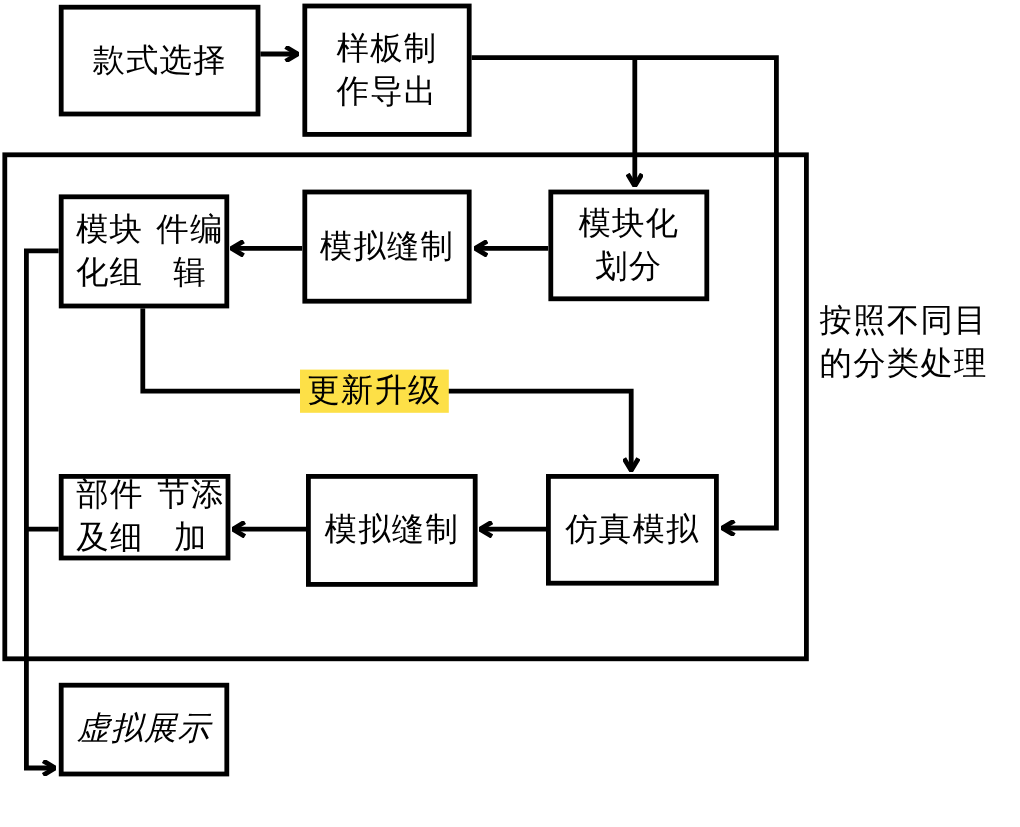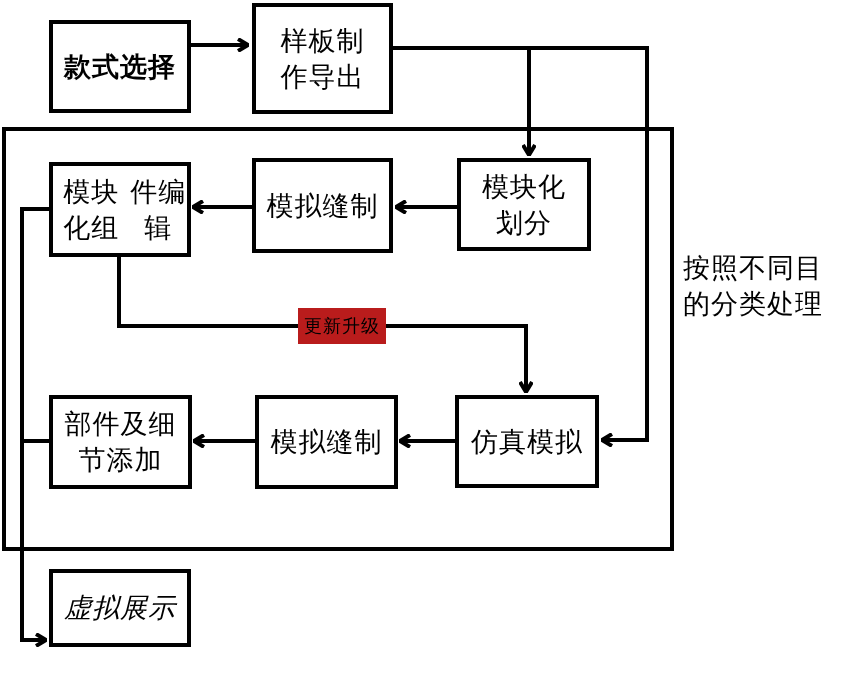--- a/index.html
+++ b/index.html
@@ -3,22 +3,22 @@
 <meta charset="utf-8">
 <style>
   html, body { margin: 0; padding: 0; background: #ffffff; }
   body { width: 850px; height: 689px; position: relative; overflow: hidden;
          font-family: "DejaVu Sans", sans-serif; color: #000; }
   svg.lines { position: absolute; left: 0; top: 0; }
   .box { position: absolute; box-sizing: border-box; border: 4px solid #000;
          background: #fff; display: flex; align-items: center; justify-content: center;
          text-align: center; font-size: 27px; line-height: 36px; letter-spacing: 1px; }
   .box span { display: block; }
-  .label { position: absolute; font-size: 18px; line-height: 36px; background: #b91c1c;
-           letter-spacing: 1px; white-space: nowrap; margin-left: 48px; }
+  .label { position: absolute; font-size: 27px; line-height: 36px; background: #fde047;
+           letter-spacing: 1px; white-space: nowrap; }
   .side { position: absolute; font-size: 27px; line-height: 36px; letter-spacing: 1px; text-align: center; }
 </style>
 </head>
 <body>
 
 <svg class="lines" width="850" height="689" viewBox="0 0 850 689">
   <defs>
     <marker id="arr" markerWidth="12" markerHeight="14" refX="11" refY="7" orient="auto" markerUnits="userSpaceOnUse">
       <path d="M1,1 L11,7 L1,13" fill="none" stroke="#000" stroke-width="4"></path>
     </marker>
@@ -39,21 +39,21 @@
   <polyline points="119,256 119,326 526,326 526,392" fill="none" stroke="#000" stroke-width="4" marker-end="url(#arr)"></polyline>
 
   <line x1="455" y1="441" x2="400" y2="441" stroke="#000" stroke-width="4" marker-end="url(#arr)"></line>
 
   <line x1="255" y1="441" x2="194" y2="441" stroke="#000" stroke-width="4" marker-end="url(#arr)"></line>
 
   <polyline points="49,209 22,209 22,640 46,640" fill="none" stroke="#000" stroke-width="4" marker-end="url(#arr)"></polyline>
   <line x1="49" y1="441" x2="22" y2="441" stroke="#000" stroke-width="4"></line>
 </svg>
 
-<div class="box" style="left:49px;top:20px;width:142px;height:93px;font-weight:bold;">
+<div class="box" style="left:49px;top:4px;width:168px;height:93px;">
   <span>款式选择</span>
 </div>
 
 <div class="box" style="left:252px;top:3px;width:141px;height:111px;flex-direction:column;">
   <span>样板制</span>
   <span>作导出</span>
 </div>
 
 <div class="box" style="left:457px;top:158px;width:134px;height:93px;flex-direction:column;">
   <span>模块化</span>
@@ -72,21 +72,21 @@
 <div class="label" style="left:250px;top:308px;padding:0 6px;">更新升级</div>
 
 <div class="box" style="left:455px;top:395px;width:144px;height:93px;">
   <span>仿真模拟</span>
 </div>
 
 <div class="box" style="left:255px;top:395px;width:143px;height:94px;">
   <span>模拟缝制</span>
 </div>
 
-<div class="box" style="left:49px;top:395px;width:143px;height:94px;flex-direction:column;">
+<div class="box" style="left:49px;top:395px;width:143px;height:72px;">
   <span>部件及细</span>
   <span>节添加</span>
 </div>
 
 <div class="box" style="left:49px;top:569px;width:142px;height:78px;font-style:italic;">
   <span>虚拟展示</span>
 </div>
 
 <div class="side" style="left:683px;top:250px;">
   <div>按照不同目</div>

